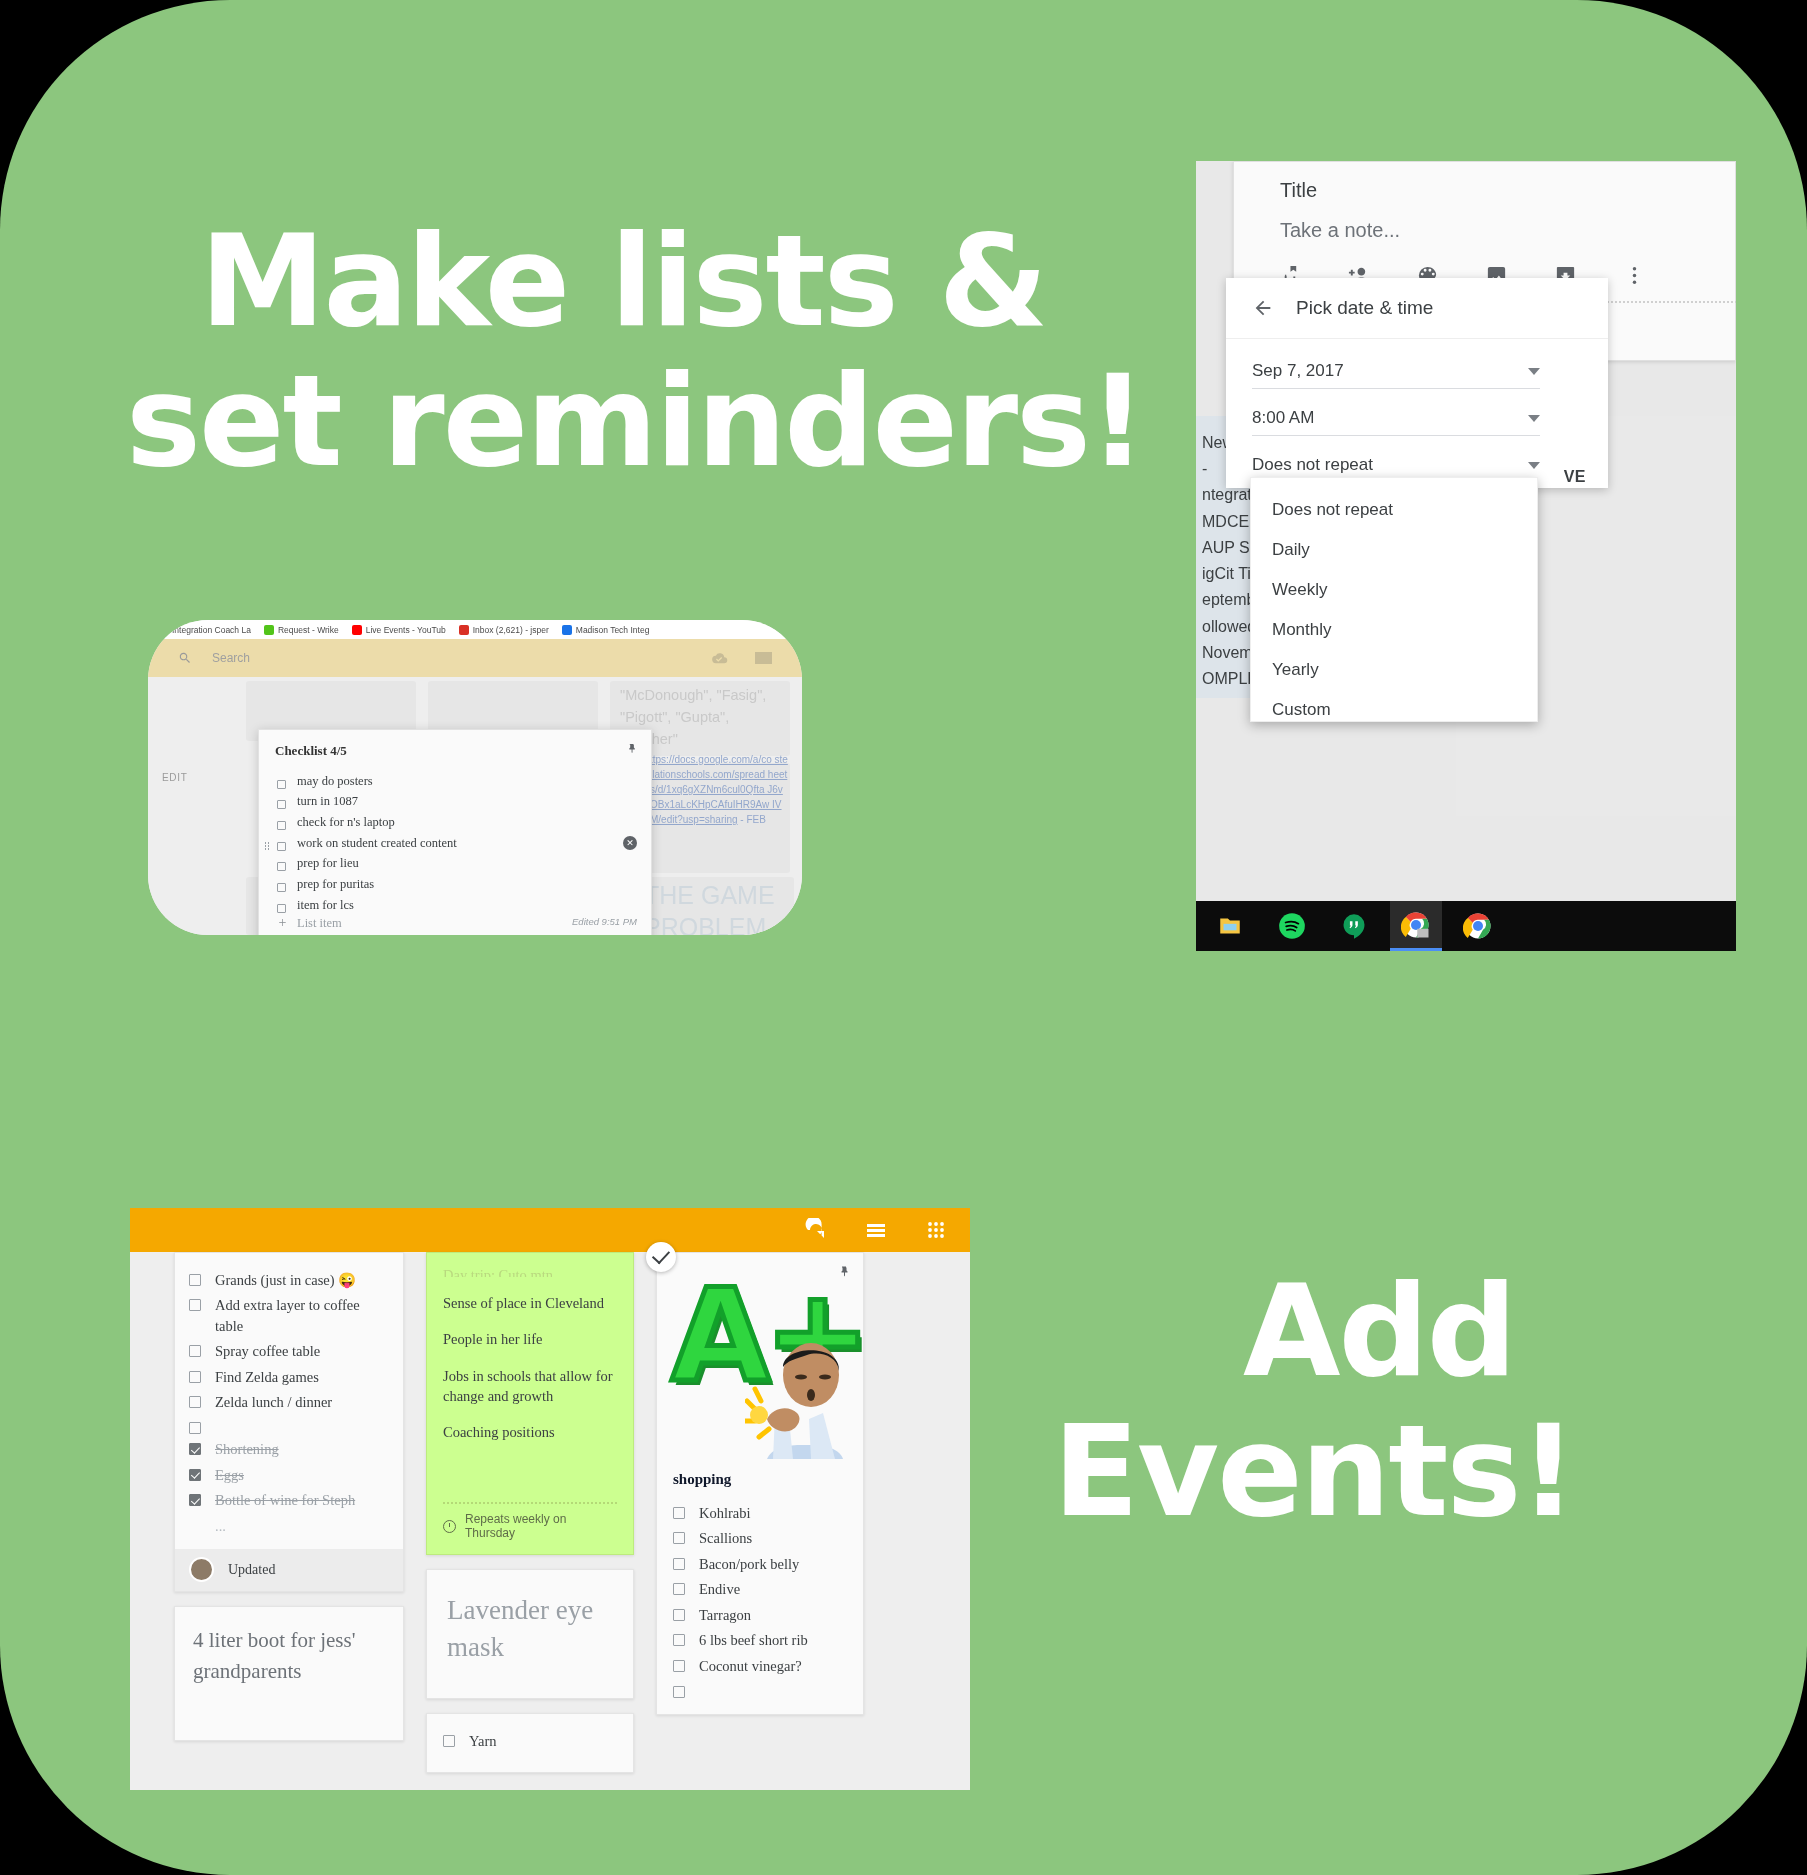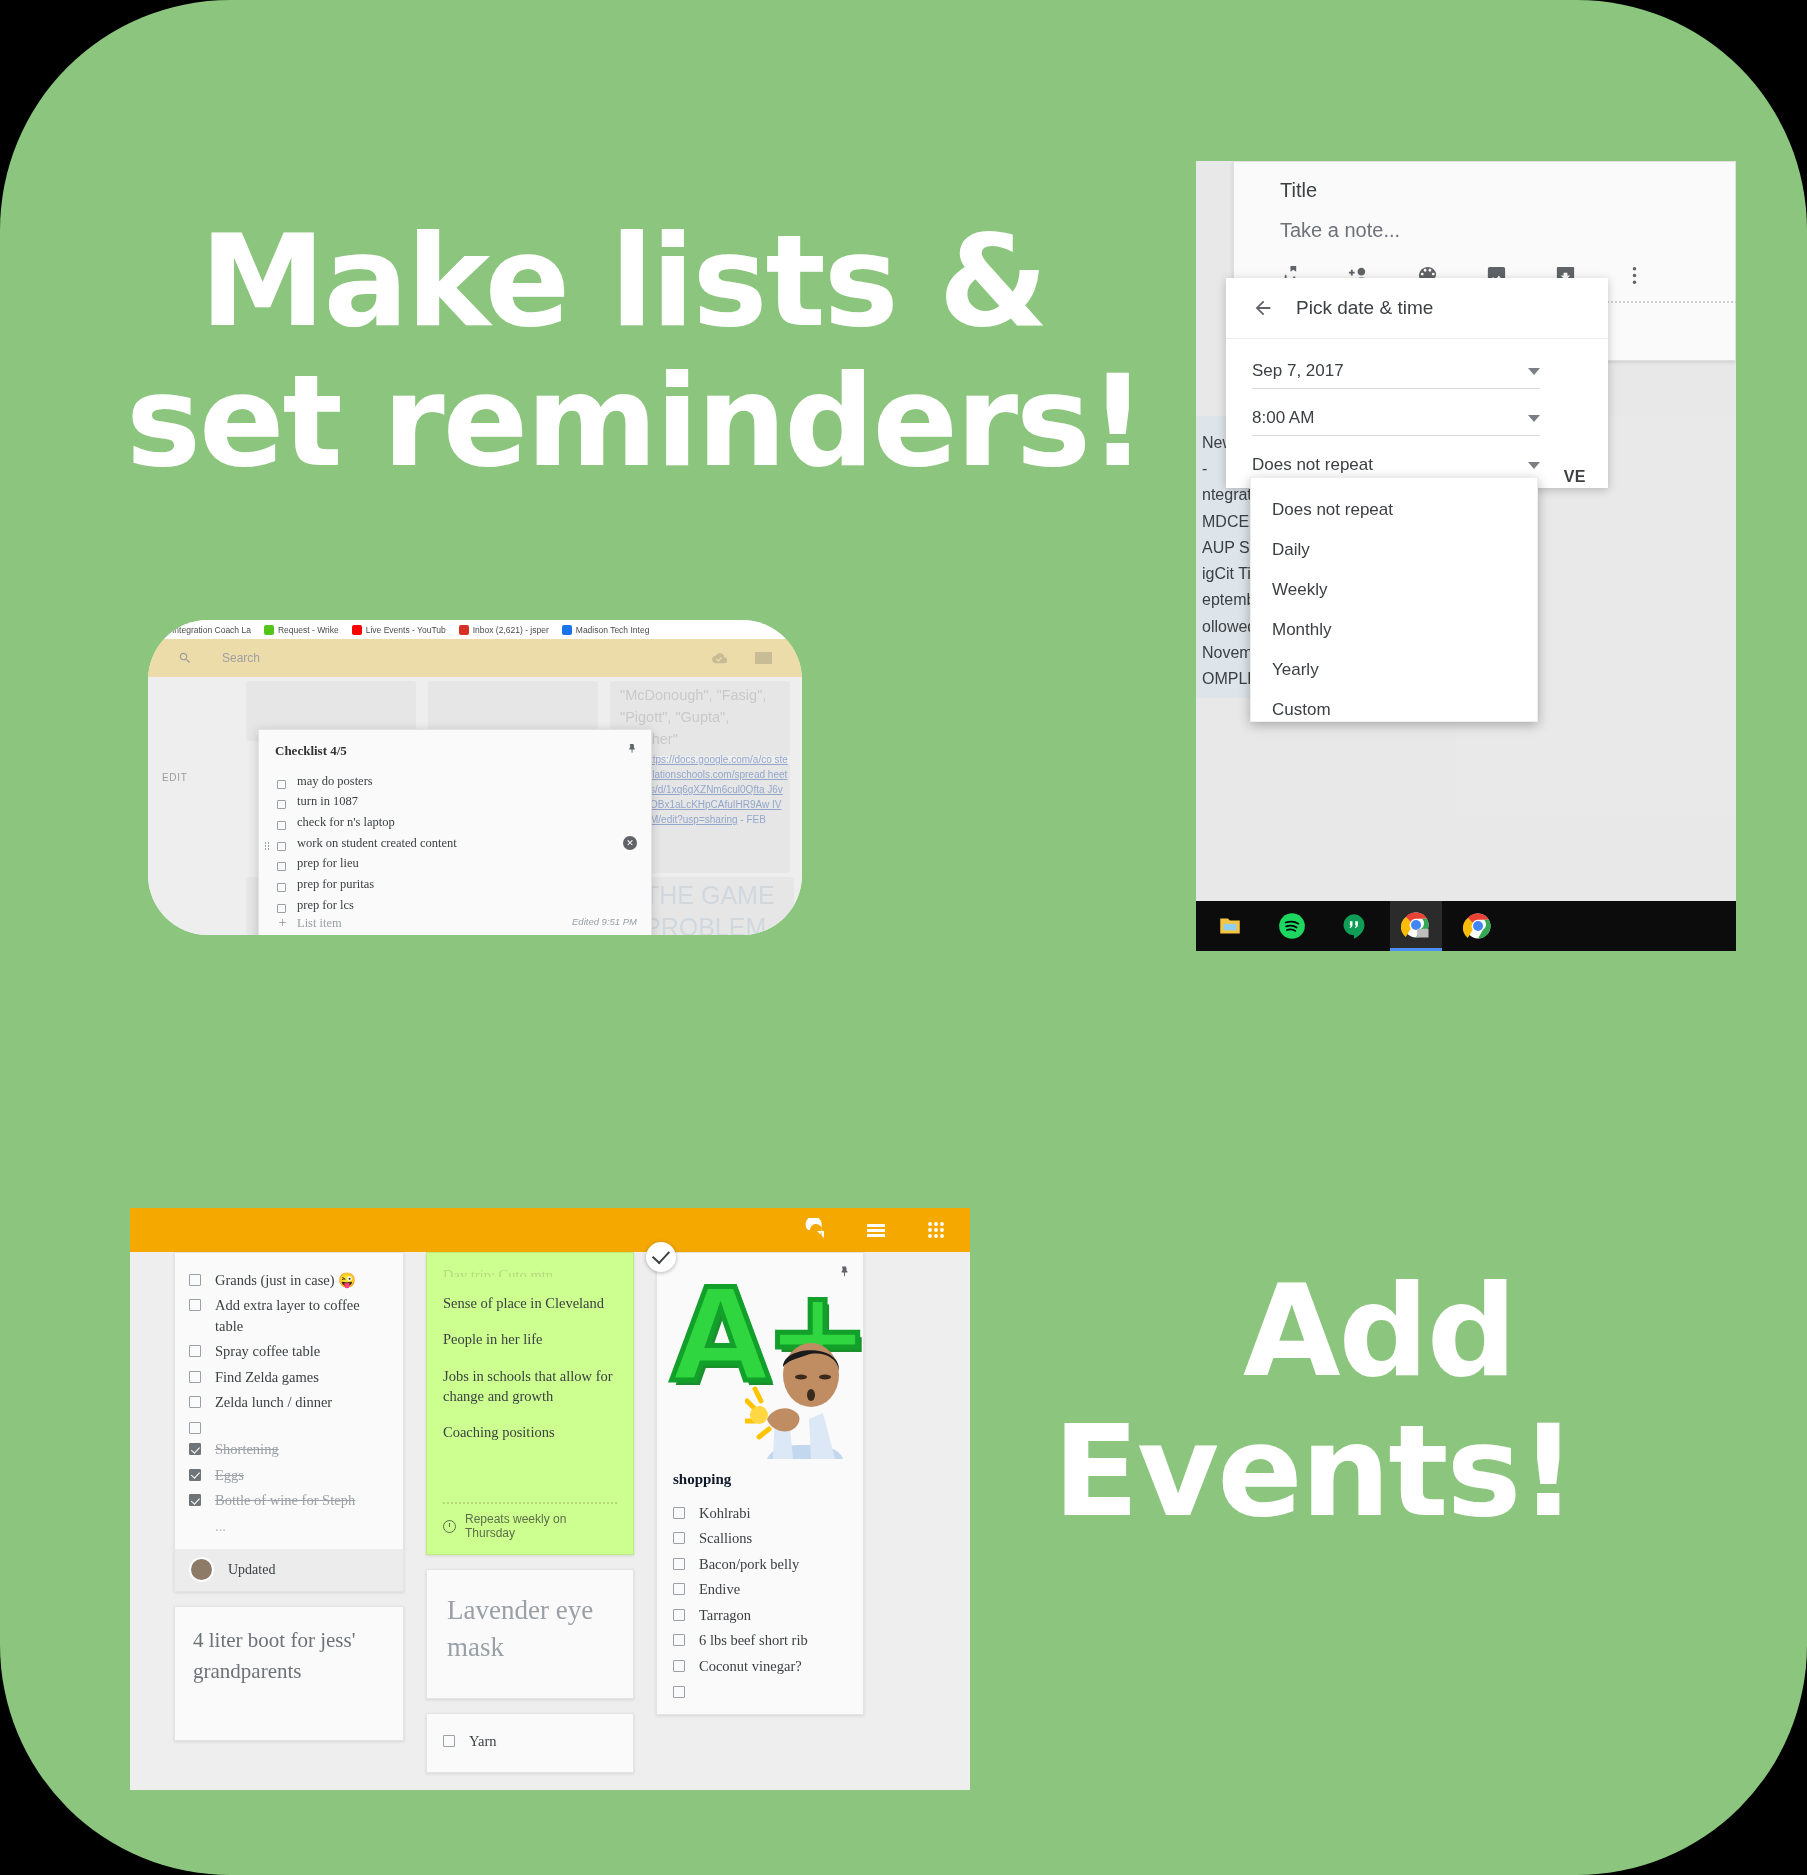--- a/index.html
+++ b/index.html
@@ -172,21 +172,21 @@
     font-size: 8.5px; color: #4b4b4b; gap: 13px; padding-left: 10px;
     overflow: hidden; white-space: nowrap;
   }
   .cl-tab { display: flex; align-items: center; gap: 4px; }
   .favi { width: 10px; height: 10px; border-radius: 2px; flex: none; }
   .cl-searchbar {
     position: absolute; left: 0; top: 19px; width: 654px; height: 38px;
     background: #ecdcaa; display: flex; align-items: center; padding-left: 30px;
   }
   .cl-search-ico { width: 14px; height: 14px; fill: #9a9a9a; }
-  .cl-search-text { font-size: 12px; color: #a0a0a0; margin-left: 30px; }
+  .cl-search-text { font-size: 12px; color: #a0a0a0; margin-left: 20px; }
   .cl-cloud { position: absolute; right: 74px; top: 31px; width: 18px; height: 14px; fill: #c8bc96; }
   .cl-listico { position: absolute; right: 30px; top: 32px; width: 17px; height: 12px; background: #c8bc96; }
   .cl-body { position: absolute; left: 0; top: 57px; width: 654px; height: 258px; background: #eeeeee; }
   .cl-bgcol {
     position: absolute; background: #e6e6e6; border-radius: 3px;
   }
   .cl-edit-label { position: absolute; left: 0px; top: 95px; font-size: 10px; color: #9b9b9b; letter-spacing: .7px;}
   .cl-bgtext { position: absolute; font-size: 14.5px; color: #c9c9c9; line-height: 1.5; white-space: pre-line;}
   .cl-link { position: absolute; left: 502px; top: 75px; width: 140px; font-size: 10px; color: #93a7cc; line-height: 1.5; word-break: break-all;}
   .cl-link u { text-decoration: underline; }
@@ -510,21 +510,21 @@
         <div class="cl-row">
             <span class="cl-box"></span>
             <span>prep for lieu</span>
           </div>
         <div class="cl-row">
             <span class="cl-box"></span>
             <span>prep for puritas</span>
           </div>
         <div class="cl-row">
             <span class="cl-box"></span>
-            <span>prep for lcs</span>
+            <span>item for lcs</span>
           </div>
         <div class="cl-add">
             <span class="cl-plus">+</span>
             <span>List item</span>
           </div>
       </div>
       <div class="cl-x">✕</div>
       <div class="cl-edited">Edited 9:51 PM</div>
 
     </div>

